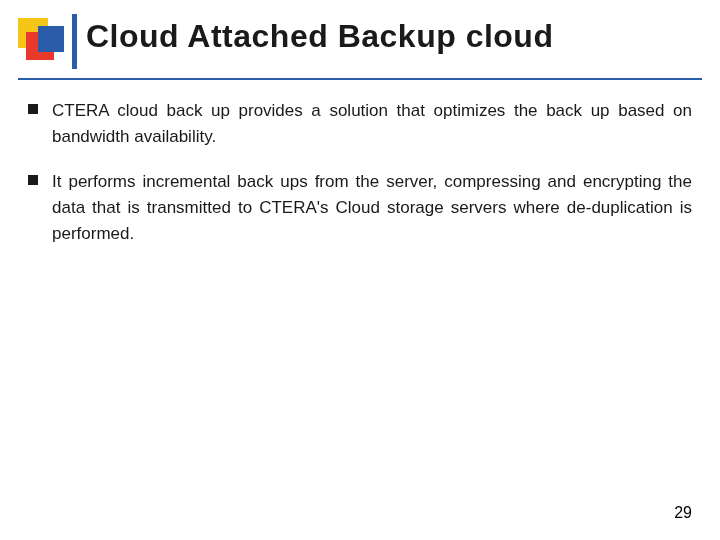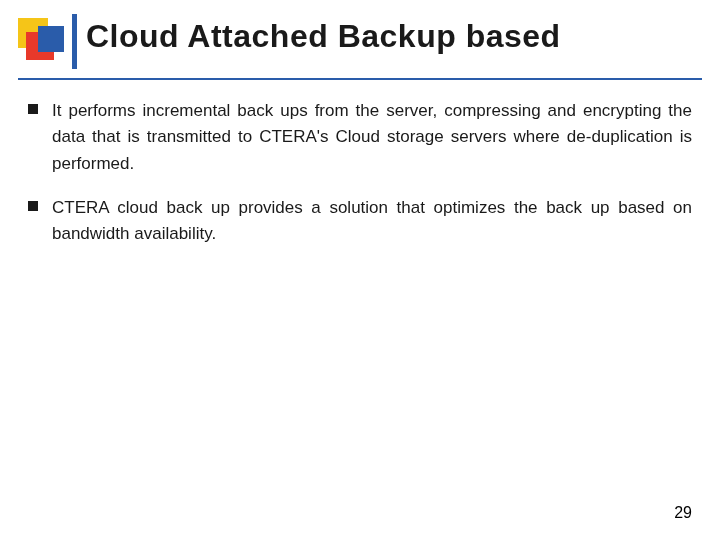--- a/index.html
+++ b/index.html
@@ -144,32 +144,32 @@
 <div class="slide">
 
   <div class="header-accent">
     <div class="accent-yellow"></div>
     <div class="accent-red"></div>
     <div class="accent-blue"></div>
   </div>
 
   <div class="vertical-bar"></div>
 
-  <h1 class="slide-title">Cloud Attached Backup based</h1>
+  <h1 class="slide-title">Cloud Attached Backup cloud</h1>
 
   <div class="divider"></div>
 
   <div class="content">
     <ul class="bullet-list">
       <li class="bullet-item">
         <div class="bullet-dot"></div>
-        <span class="bullet-text">It performs incremental back ups from the server, compressing and encrypting the data that is transmitted to CTERA's Cloud storage servers where de-duplication is performed.</span>
+        <span class="bullet-text">CTERA cloud back up provides a solution that optimizes the back up based on bandwidth availability.</span>
       </li>
       <li class="bullet-item">
         <div class="bullet-dot"></div>
-        <span class="bullet-text">CTERA cloud back up provides a solution that optimizes the back up based on bandwidth availability.</span>
+        <span class="bullet-text">It performs incremental back ups from the server, compressing and encrypting the data that is transmitted to CTERA's Cloud storage servers where de-duplication is performed.</span>
       </li>
     </ul>
   </div>
 
   <div class="page-number">29</div>
 
 </div>
 
 </body></html>

